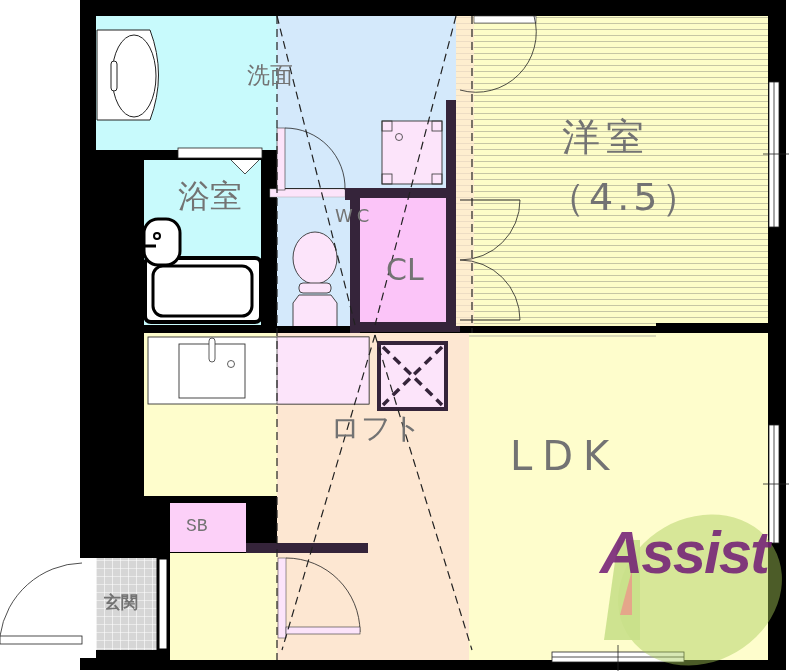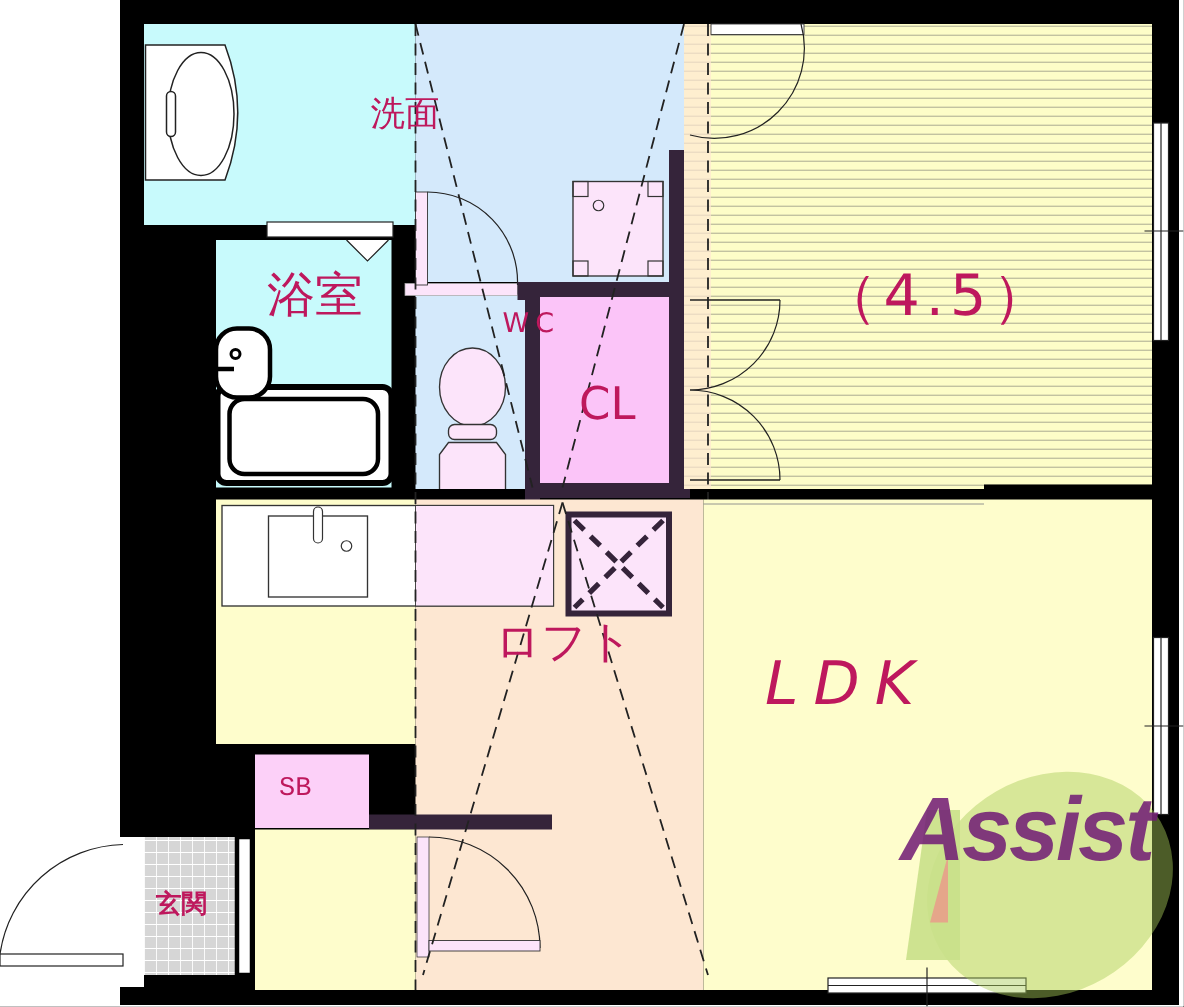--- a/index.html
+++ b/index.html
@@ -1,26 +1,26 @@
 <!DOCTYPE html>
 <html><head>
 <meta charset="utf-8">
 <style>
   html, body { margin:0; padding:0; background:#ffffff; }
   body { width:789px; height:671px; position:relative; overflow:hidden; font-family:"DejaVu Sans", sans-serif; }
   .plan { position:absolute; left:0; top:0; width:789px; height:671px; }
-  .room-label { position:absolute; color:#be185d; white-space:nowrap; }
+  .room-label { position:absolute; color:#737373; white-space:nowrap; }
   .lbl-washroom { left:247px; top:60px; font-size:23px; }
   .lbl-bath { left:178px; top:175px; font-size:32px; }
   .lbl-wc { left:287px; top:205px; font-size:18px; letter-spacing:4px;margin-left:48px; }
   .lbl-cl { left:386px; top:252px; font-size:30px;text-align:center; }
   .lbl-bedroom { left:562px; top:112px; font-size:38px; letter-spacing:6px; }
   .lbl-size { left:547px; top:172px; font-size:38px; letter-spacing:4px; }
   .lbl-loft { left:330px; top:408px; font-size:30px;text-align:right; }
-  .lbl-ldk { left:510px; top:433px; font-size:40px; letter-spacing:10px;font-style:italic; }
+  .lbl-ldk { left:510px; top:433px; font-size:40px; letter-spacing:10px; }
   .lbl-sb { left:186px; top:516px; font-size:18px;font-family:Liberation Mono, monospace; }
   .lbl-entrance { left:104px; top:591px; font-size:17px; font-weight:bold; }
   .logo { position:absolute; left:600px; top:518px; font-size:60px; font-weight:bold; font-style:italic; color:#701a75; opacity:0.85; letter-spacing:-2px; font-family:"Liberation Sans", sans-serif; }
 </style>
 </head>
 <body>
 
 <div class="plan">
 <svg width="789" height="671" viewBox="0 0 789 671" xmlns="http://www.w3.org/2000/svg">
   <defs>
@@ -159,19 +159,20 @@
 
   <ellipse cx="700" cy="590" rx="85" ry="72" fill="#a8cc58" opacity="0.45" transform="rotate(-30 700 590)"></ellipse>
   <polygon points="604,640 618,540 640,540 640,640" fill="#c9e08a" opacity="0.9"></polygon>
   <polygon points="620,615 632,570 632,615" fill="#e8a08a" opacity="0.9"></polygon>
 </svg>
 
   <span class="room-label lbl-washroom">洗面</span>
   <span class="room-label lbl-bath">浴室</span>
   <span class="room-label lbl-wc">WC</span>
   <span class="room-label lbl-cl">CL</span>
+  <span class="room-label lbl-bedroom">洋室</span>
   <span class="room-label lbl-size">（4.5）</span>
   <span class="room-label lbl-loft">ロフト</span>
   <span class="room-label lbl-ldk">LDK</span>
   <span class="room-label lbl-sb">SB</span>
   <span class="room-label lbl-entrance">玄関</span>
   <span class="logo">Assist</span>
 </div>
 
 </body></html>

